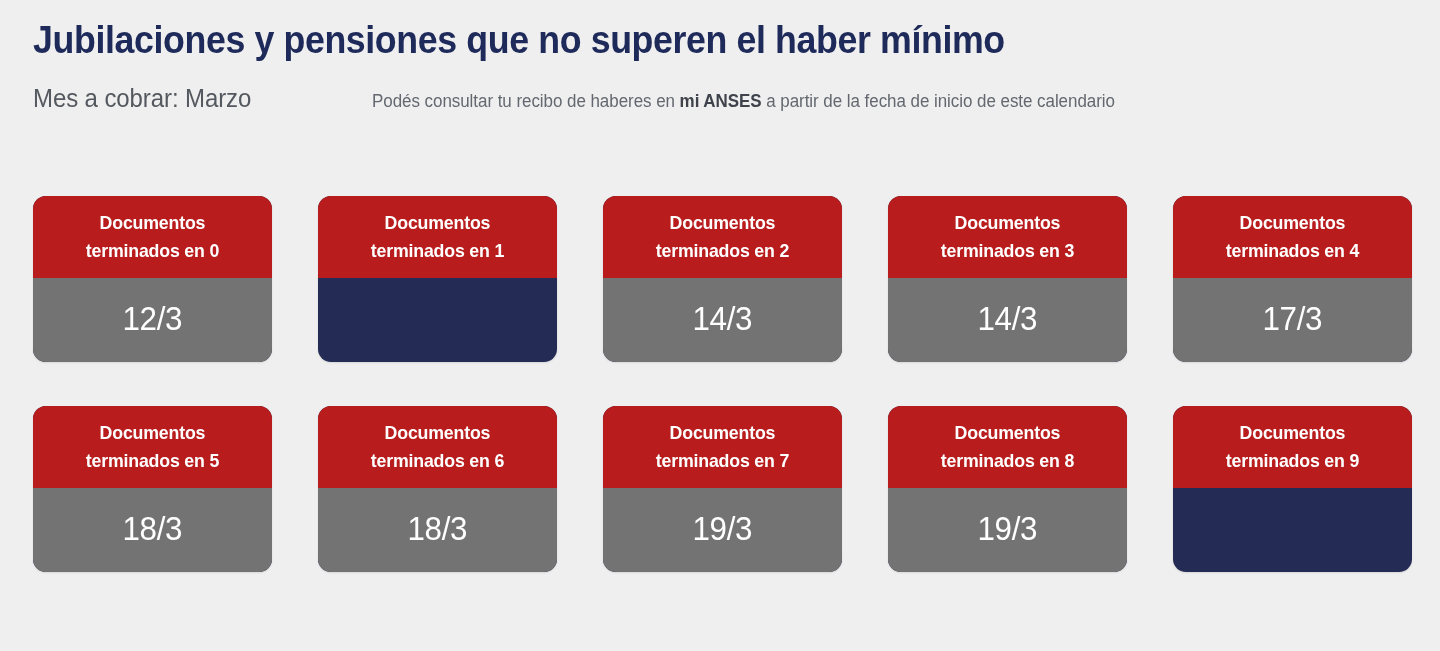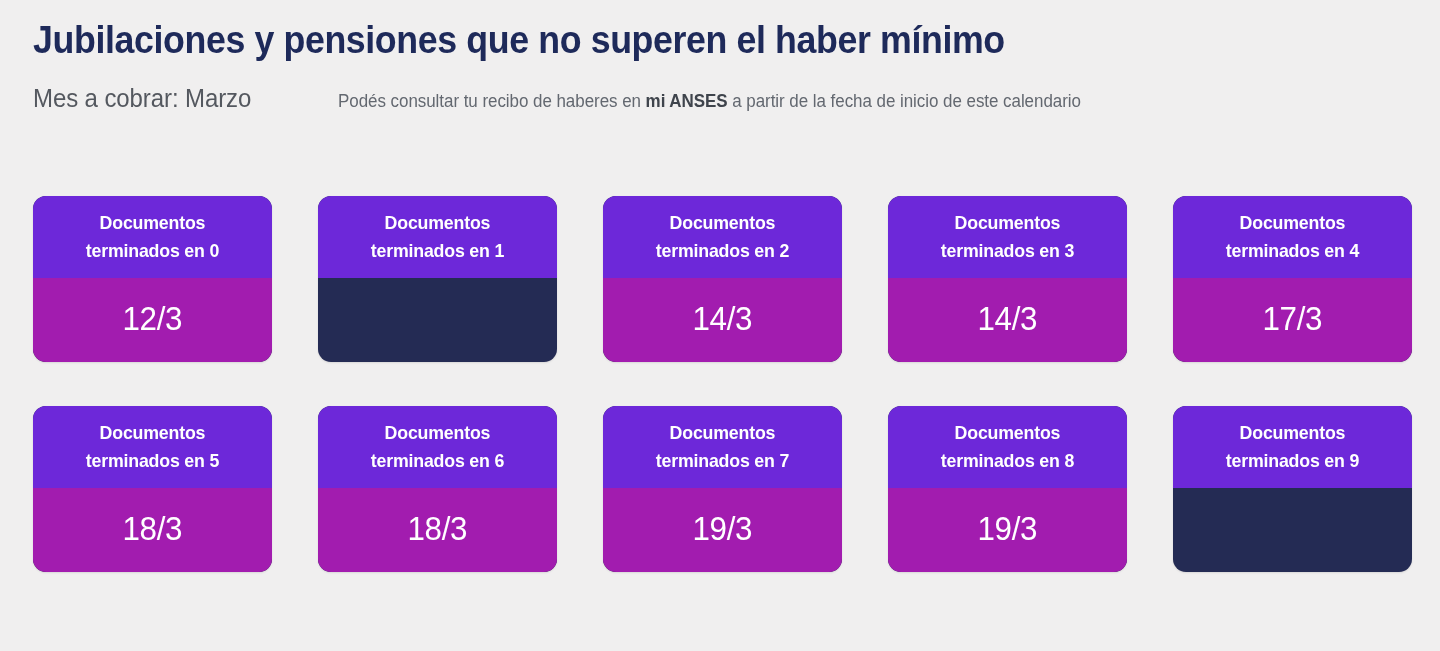--- a/index.html
+++ b/index.html
@@ -40,20 +40,21 @@
     white-space: nowrap;
     transform: scaleX(0.94);
     transform-origin: left center;
   }
 
   .subhead-row {
     display: flex;
     align-items: baseline;
     margin-top: 21px;
     white-space: nowrap;
+    gap: 34px;
   }
 
   .mes-label {
     font-size: 25px;
     color: #54585f;
     letter-spacing: -0.1px;
     transform: scaleX(0.96);
     transform-origin: left center;
   }
 
@@ -90,40 +91,40 @@
     border-radius: 13px;
     overflow: hidden;
     display: flex;
     flex-direction: column;
     background: #242b54;
     box-shadow: 0 1px 2px rgba(0,0,0,0.10);
   }
 
   .card-head {
     height: 82px;
-    background: #6d28d9;
+    background: #b91c1c;
     color: #ffffff;
     display: flex;
     align-items: center;
     justify-content: center;
     text-align: center;
     padding: 0 10px;
   }
 
   .card-head-label {
     font-size: 18.5px;
     font-weight: bold;
     line-height: 1.52;
     letter-spacing: -0.2px;
     transform: scaleX(0.96);
   }
 
   .card-body {
     flex: 1;
-    background: #a21caf;
+    background: #737373;
     display: flex;
     align-items: center;
     justify-content: center;
   }
 
   .card-date {
     font-size: 33px;
     color: #ffffff;
     line-height: 1;
     letter-spacing: -0.4px;

